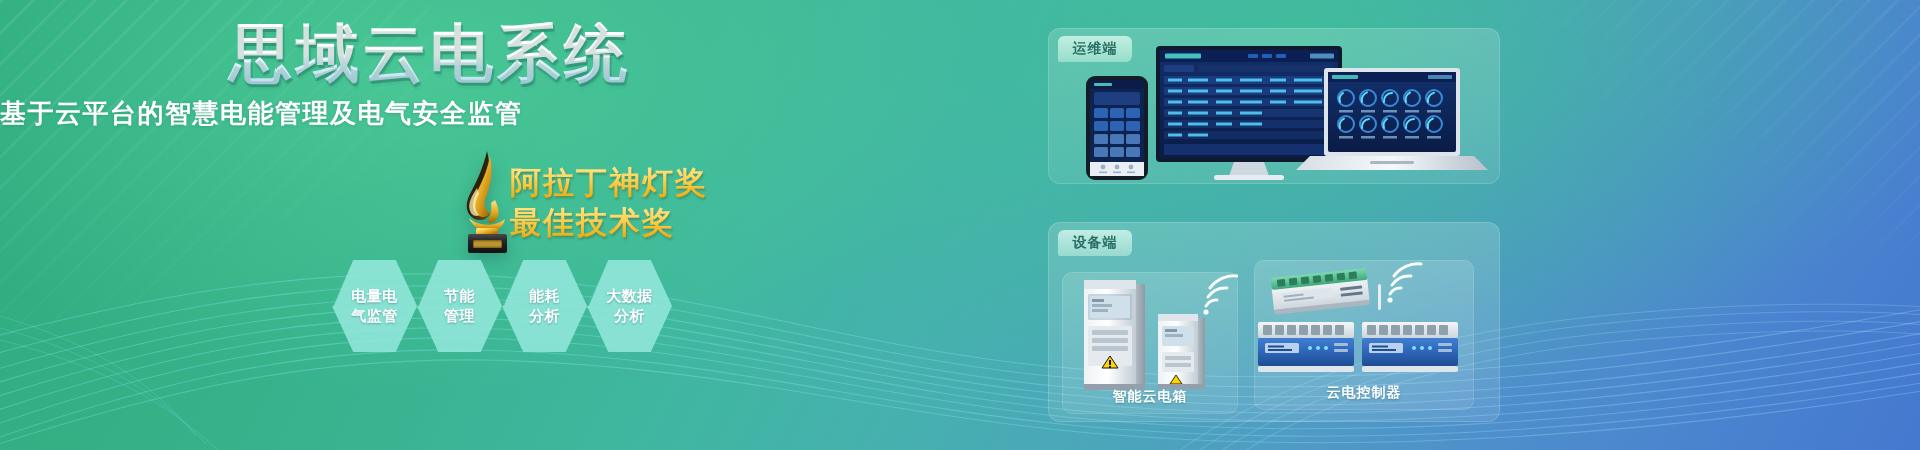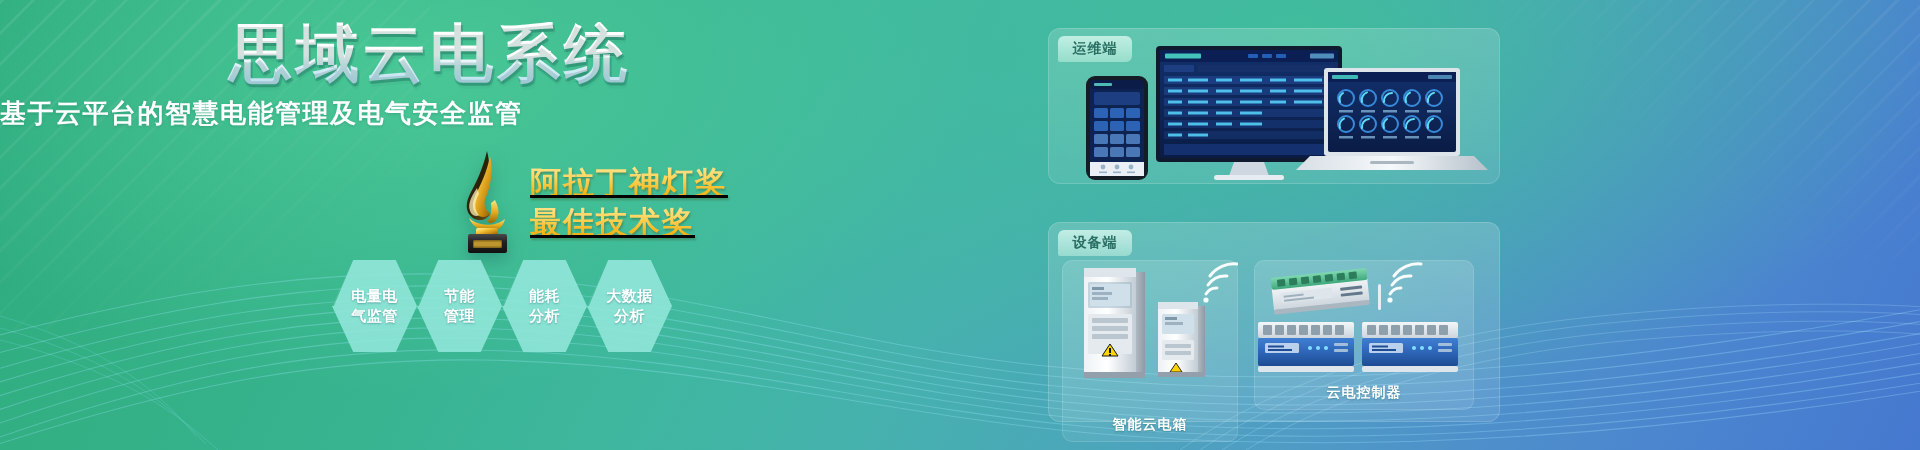--- a/index.html
+++ b/index.html
@@ -48,21 +48,21 @@
     filter:drop-shadow(2px 3px 0px rgba(25,95,85,.28));
   }
   .subtitle{
     position:absolute;left:0;right:0;top:96px;text-align:left;
     font-size:26px;font-weight:bold;color:#ffffff;letter-spacing:1.5px;
     text-shadow:0 1px 3px rgba(20,90,80,.25);
   }
   
   .trophy{position:absolute;left:443px;top:148px;width:86px;height:106px;}
   
-  .awards{position:absolute;left:530px;top:163px;width:320px;text-decoration:underline;}
+  .awards{position:absolute;left:510px;top:163px;width:320px;}
   .award{
     font-size:31px;font-weight:bold;letter-spacing:2px;line-height:1.28;
     background:linear-gradient(180deg,#ffe89a 0%,#ffd761 35%,#f5b820 72%,#e8a208 100%);
     -webkit-background-clip:text;background-clip:text;color:transparent;
     filter:drop-shadow(1px 2px 1px rgba(60,50,0,.3));
   }
   
   .hexrow{position:absolute;left:332px;top:258px;display:flex;}
   .hex{
     position:relative;width:85px;height:96px;display:flex;align-items:center;
@@ -99,21 +99,21 @@
     display:flex;align-items:center;justify-content:center;
     border-radius:6px 6px 6px 2px;
     background:linear-gradient(180deg,rgba(230,255,246,.72),rgba(200,244,228,.52));
     color:#2a6f63;font-size:14px;font-weight:bold;letter-spacing:1px;
   }
   .devcard{
     position:absolute;border-radius:10px;
     background:linear-gradient(180deg,rgba(255,255,255,.14),rgba(255,255,255,.07));
     box-shadow:inset 0 0 0 1px rgba(255,255,255,.13);
   }
-  #dev-box{left:14px;top:38px;width:176px;height:182px;}
+  #dev-box{left:14px;top:50px;width:176px;height:142px;}
   #dev-ctl{left:206px;top:38px;width:220px;height:150px;}
   .devcap{
     position:absolute;left:0;right:0;bottom:8px;text-align:center;
     color:#ffffff;font-size:14px;font-weight:bold;letter-spacing:1px;
     text-shadow:0 1px 2px rgba(10,70,60,.35);
   }
   .wifi{position:absolute;}
   
   .shadow-soft{filter:drop-shadow(0 6px 8px rgba(10,60,70,.28));}
 </style>

